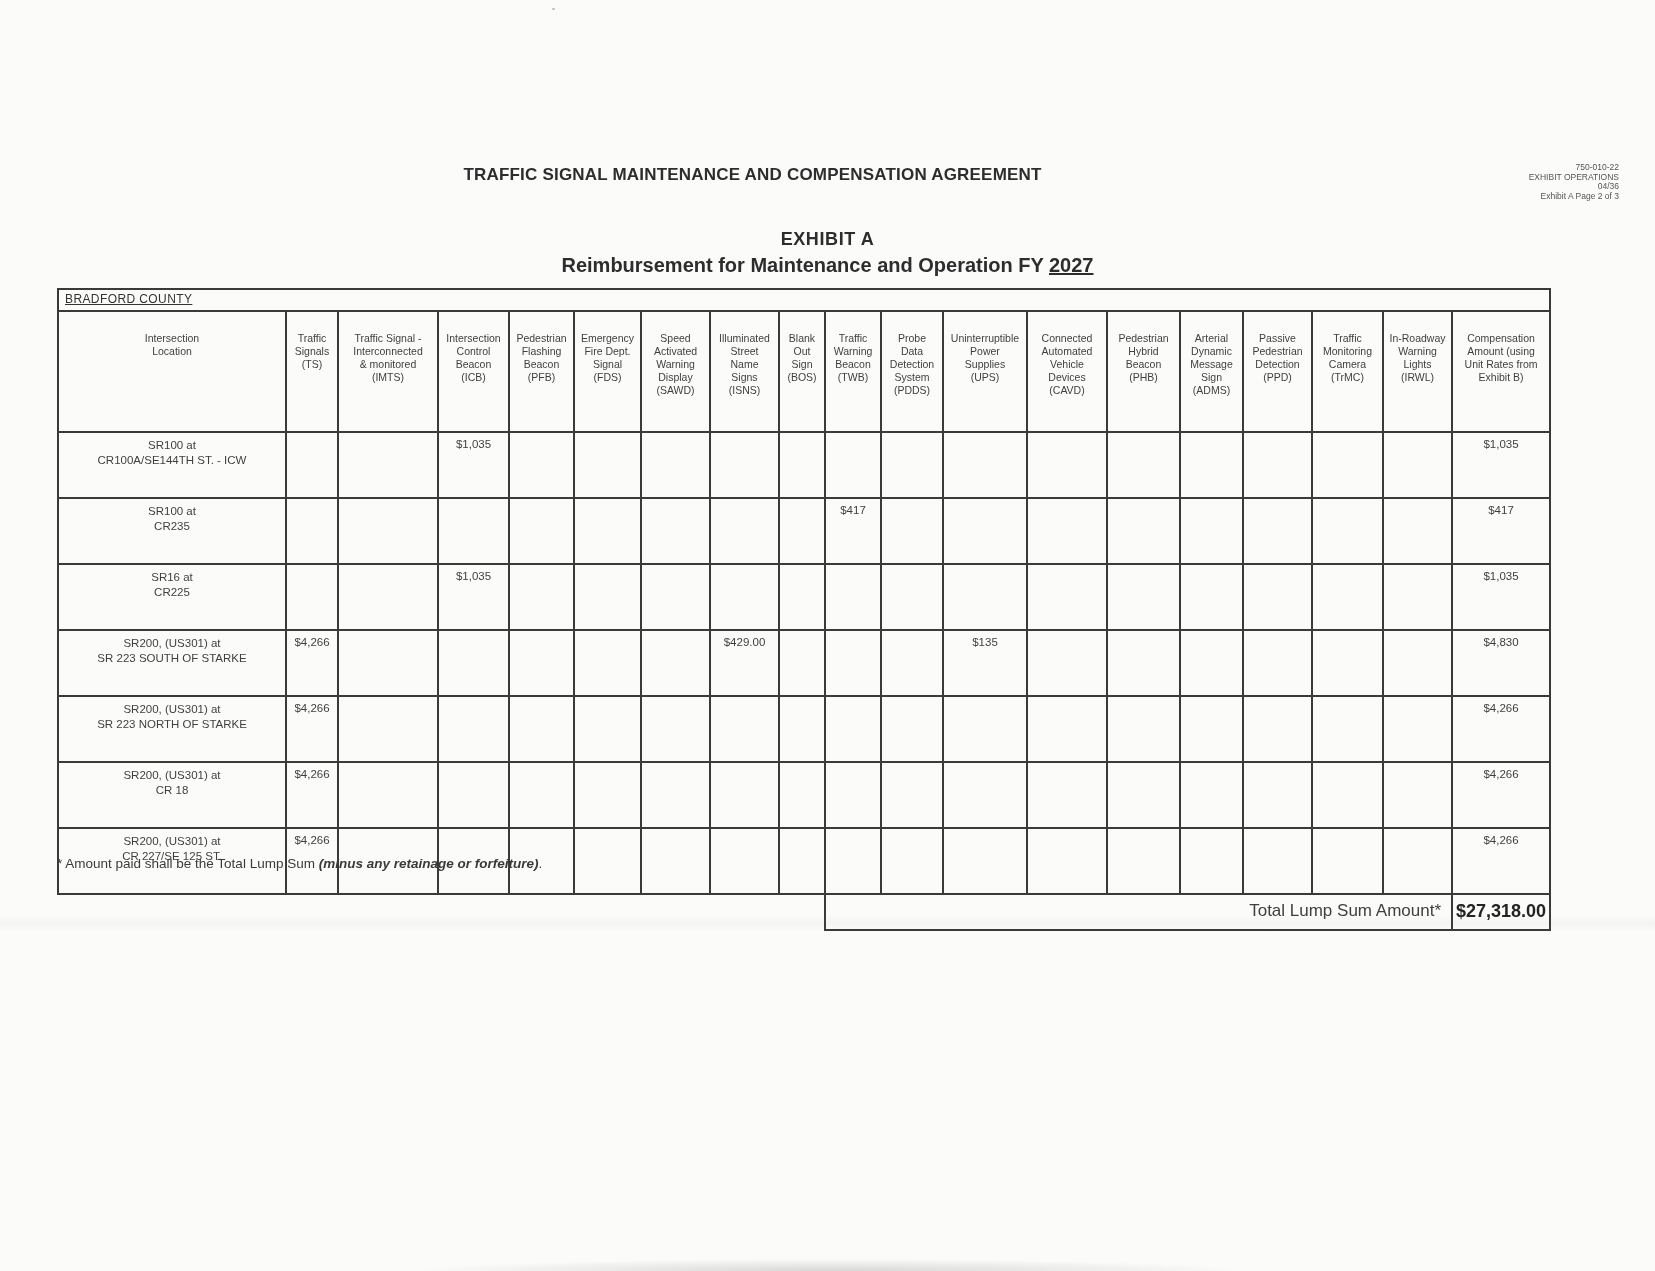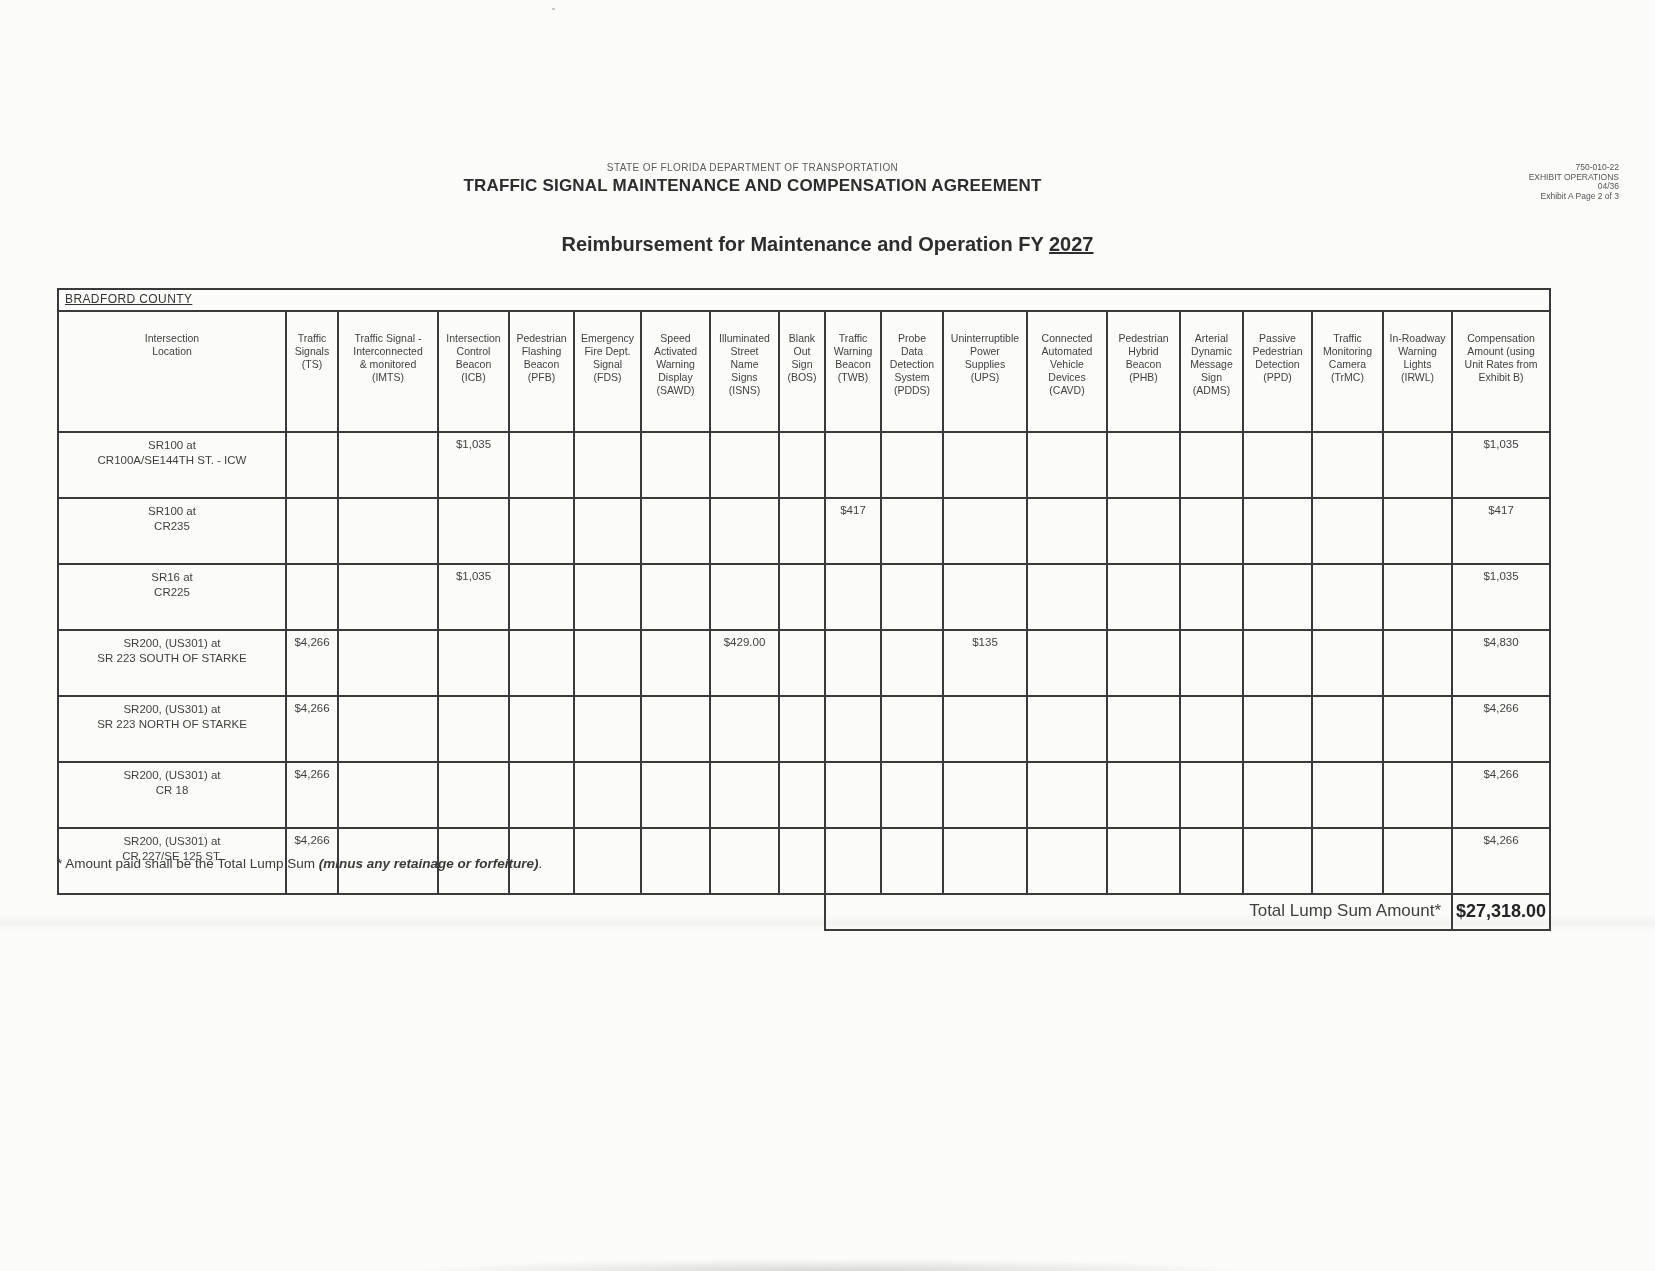--- a/index.html
+++ b/index.html
@@ -47,32 +47,32 @@
   .smudge{position:absolute;left:0;top:915px;width:1655px;height:16px;
     background:linear-gradient(180deg,rgba(0,0,0,0),rgba(120,120,120,.055),rgba(0,0,0,0));}
   .bottom-shade{position:absolute;left:420px;bottom:0;width:820px;height:12px;
     background:radial-gradient(ellipse at 50% 100%,rgba(90,90,90,.22),rgba(0,0,0,0) 72%);}
   .speck{position:absolute;left:552px;top:8px;width:3px;height:2px;background:#b9b9b6;border-radius:50%;}
 </style>
 </head>
 <body>
 
 <div class="doc-header">
-  <div class="agency">STATE OF FLORIDA DEPARTMENT OF TRANSPORTATION</div>
   <div class="doc-title">TRAFFIC SIGNAL MAINTENANCE AND COMPENSATION AGREEMENT</div>
 </div>
 
 <div class="form-info">
   <div>750-010-22</div>
   <div>EXHIBIT OPERATIONS</div>
   <div>04/36</div>
   <div>Exhibit A Page 2 of 3</div>
 </div>
 
 <div class="exhibit">
+  <div class="ex-title">EXHIBIT A</div>
   <div class="ex-sub"><span>Reimbursement for Maintenance and Operation FY </span><span class="fy">2027</span></div>
 </div>
 
 <table class="grid">
   <colgroup>
     <col style="width:228px">
       <col style="width:52px">
       <col style="width:100px">
     <col style="width:71px">
       <col style="width:65px">

